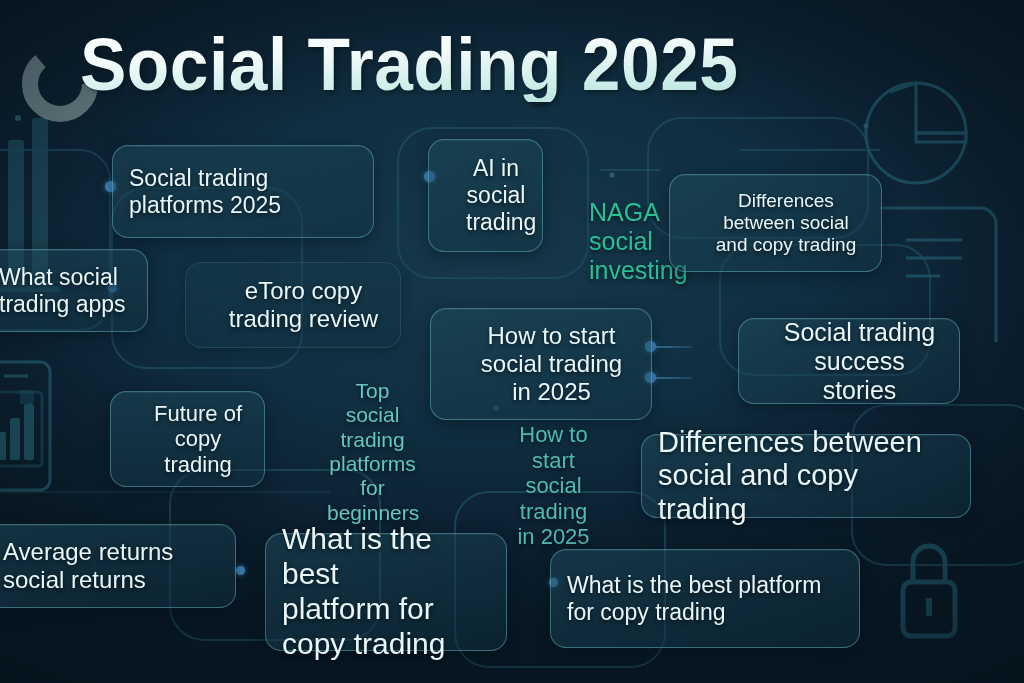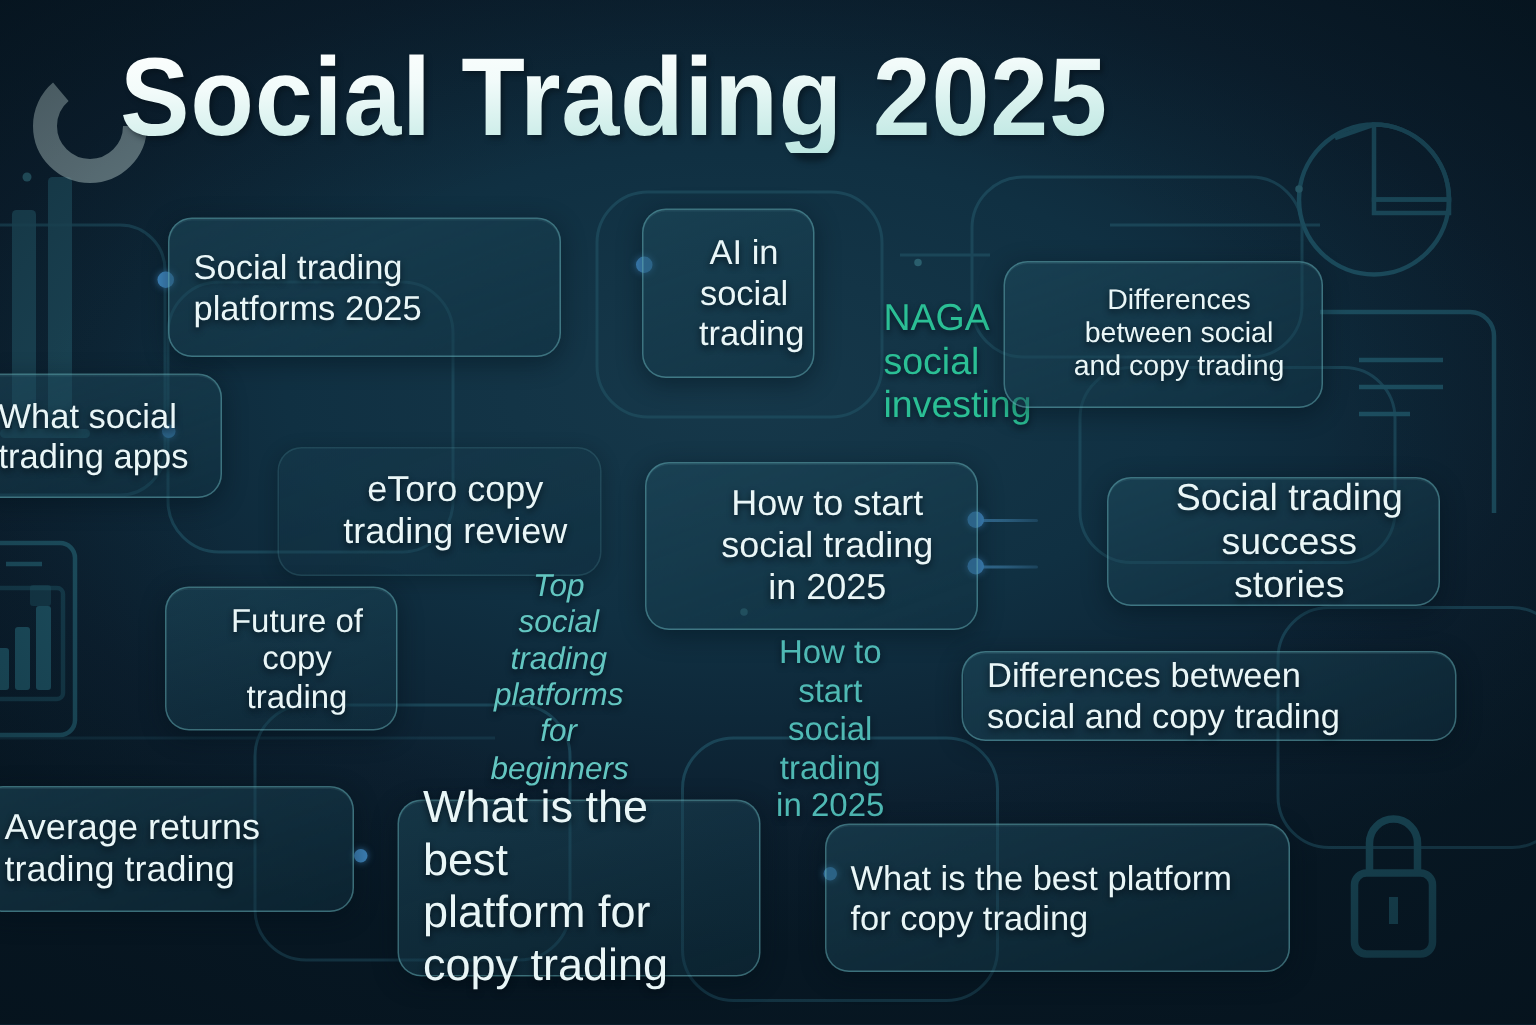--- a/index.html
+++ b/index.html
@@ -63,21 +63,21 @@
   .node.faint{
     background:linear-gradient(160deg,rgba(26,66,84,.30),rgba(16,46,62,.22));
     border:1px solid rgba(110,185,195,.16);
     box-shadow:0 3px 12px rgba(3,16,24,.30);
   }
   .node.plain{background:none;border:none;box-shadow:none;}
   .node .txt{display:block;width:100%;white-space:pre-line;}
   .center{text-align:center;justify-content:flex-end;padding-left:37px;}
   .left{text-align:left;justify-content:flex-start;}
   .green{color:#2bbf95;text-shadow:0 2px 4px rgba(2,12,20,.7);}
-  .teal{color:#63c6c1;text-shadow:0 2px 4px rgba(2,12,20,.7);font-style:italic;}
+  .teal{color:#63c6c1;text-shadow:0 2px 4px rgba(2,12,20,.7);}
   .teal2{color:#4fb9b4;text-shadow:0 2px 4px rgba(2,12,20,.7);}
   
   .dot{
     position:absolute;width:11px;height:11px;border-radius:50%;
     background:#3f86bd;box-shadow:0 0 5px rgba(63,134,189,.75);
   }
   .dot.sm{width:9px;height:9px;background:#3d80b6;}
   .line{
     position:absolute;height:2px;
     background:linear-gradient(90deg,rgba(62,126,170,.85),rgba(62,126,170,.25));
@@ -192,21 +192,21 @@
     <span class="txt">Differences
 between social
 and copy trading</span>
   </div>
 
   <div class="node boxed left" style="left:-18px;top:249px;width:166px;height:83px;font-size:23px;">
     <span class="txt">What social
 trading apps</span>
   </div>
 
-  <div class="node faint center" style="left:185px;top:262px;width:216px;height:86px;font-size:24px;margin-top:36px;">
+  <div class="node faint center" style="left:185px;top:262px;width:216px;height:86px;font-size:24px;">
     <span class="txt">eToro copy
 trading review</span>
   </div>
 
   <div class="node boxed center" style="left:430px;top:308px;width:222px;height:112px;font-size:24px;">
     <span class="txt">How to start
 social trading
 in 2025</span>
   </div>
 
@@ -226,28 +226,28 @@
 platforms for
 beginners</span>
   </div>
 
   <div class="node plain center teal2" style="left:464px;top:440px;width:158px;height:92px;font-size:22px;">
     <span class="txt">How to start
 social trading
 in 2025</span>
   </div>
 
-  <div class="node boxed left" style="left:641px;top:434px;width:330px;height:60px;font-size:23px;">
+  <div class="node boxed left" style="left:641px;top:434px;width:330px;height:84px;font-size:29px;">
     <span class="txt">Differences between
 social and copy   trading</span>
   </div>
 
   <div class="node boxed left" style="left:-14px;top:524px;width:250px;height:84px;font-size:24px;">
     <span class="txt">Average returns
-trading trading</span>
+social returns</span>
   </div>
 
   <div class="node boxed left" style="left:265px;top:533px;width:242px;height:118px;font-size:30px;">
     <span class="txt">What is the best
 platform for
 copy trading</span>
   </div>
 
   <div class="node boxed left" style="left:550px;top:549px;width:310px;height:99px;font-size:23px;">
     <span class="txt">What is the best platform

